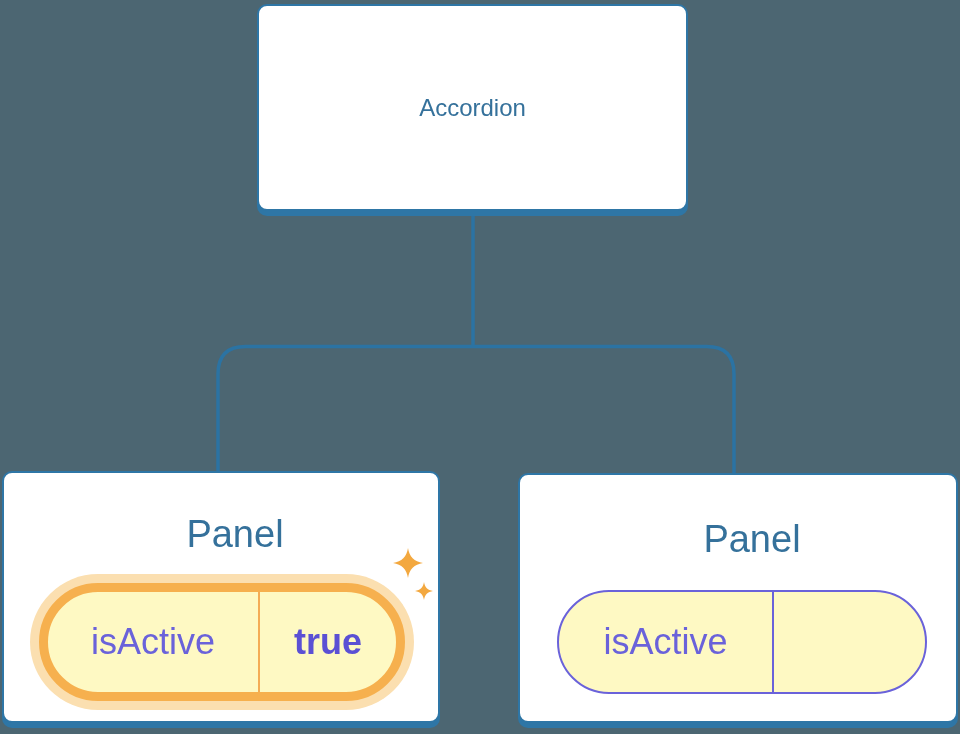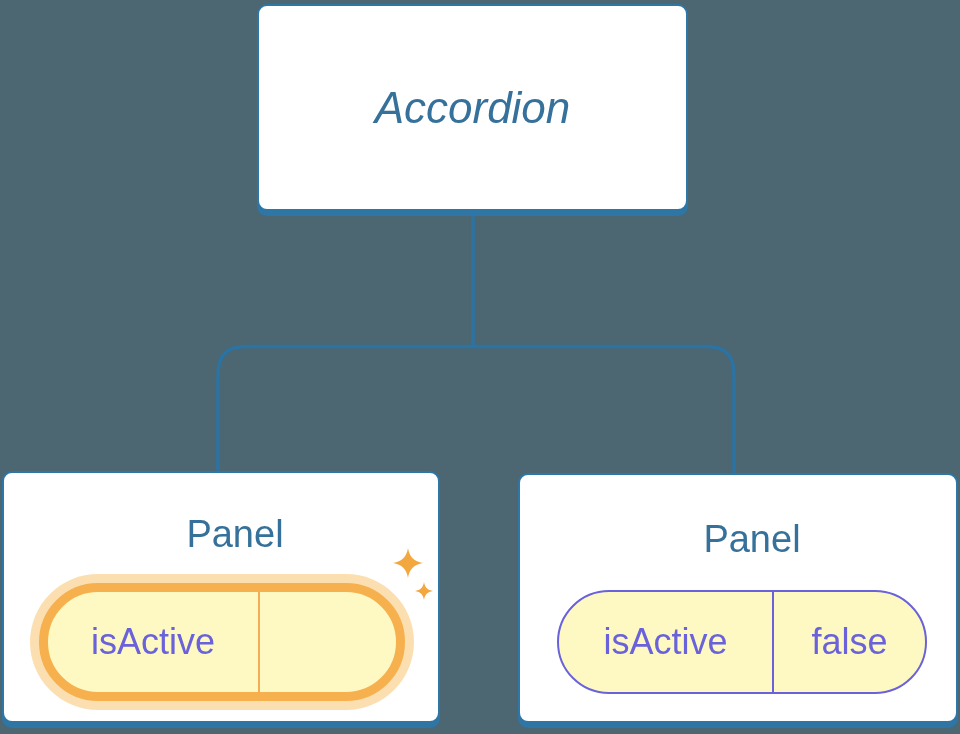--- a/index.html
+++ b/index.html
@@ -30,21 +30,21 @@
     border:2px solid var(--node-border);
     border-radius:10px;
     box-shadow:0 5px 0 var(--node-border);
     box-sizing:border-box;
   }
   .root-node{
     left:257px;top:4px;width:431px;height:207px;
     display:flex;align-items:center;justify-content:center;
   }
   .root-title{
-    font-size:44px;font-weight:500;color:var(--node-text);line-height:1;font-style:italic;
+    font-size:24px;font-weight:500;color:var(--node-text);line-height:1;
   }
   .panel-title{
     position:absolute;left:0;right:0;text-align:center;
     font-size:38px;font-weight:500;color:var(--node-text);line-height:1;padding-left:28px;
   }
   .panel-left{left:2px;top:471px;width:438px;height:252px;}
   .panel-right{left:518px;top:473px;width:440px;height:250px;}
   .panel-left .panel-title{top:42px;}
   .panel-right .panel-title{top:45px;}
   .pill{
@@ -90,28 +90,28 @@
   </svg>
 
   <div class="node root-node">
     <span class="root-title">Accordion</span>
   </div>
 
   <div class="node panel-left">
     <div class="panel-title">Panel</div>
     <div class="pill pill-active">
       <div class="pill-cell pill-key">isActive</div>
+      <div class="pill-cell pill-value">true</div>
     </div>
     <svg class="sparkles" viewBox="0 0 52 62" xmlns="http://www.w3.org/2000/svg" aria-hidden="true">
       <path transform="translate(8,4) scale(1.25)" d="M12 0C13 7 17 11 24 12C17 13 13 17 12 24C11 17 7 13 0 12C7 11 11 7 12 0Z"></path>
       <path transform="translate(30,38) scale(0.75)" d="M12 0C13 7 17 11 24 12C17 13 13 17 12 24C11 17 7 13 0 12C7 11 11 7 12 0Z"></path>
     </svg>
   </div>
 
   <div class="node panel-right">
     <div class="panel-title">Panel</div>
     <div class="pill pill-inactive">
       <div class="pill-cell pill-key">isActive</div>
-      <div class="pill-cell pill-value">false</div>
     </div>
   </div>
 
 </div>
 
 </body></html>

